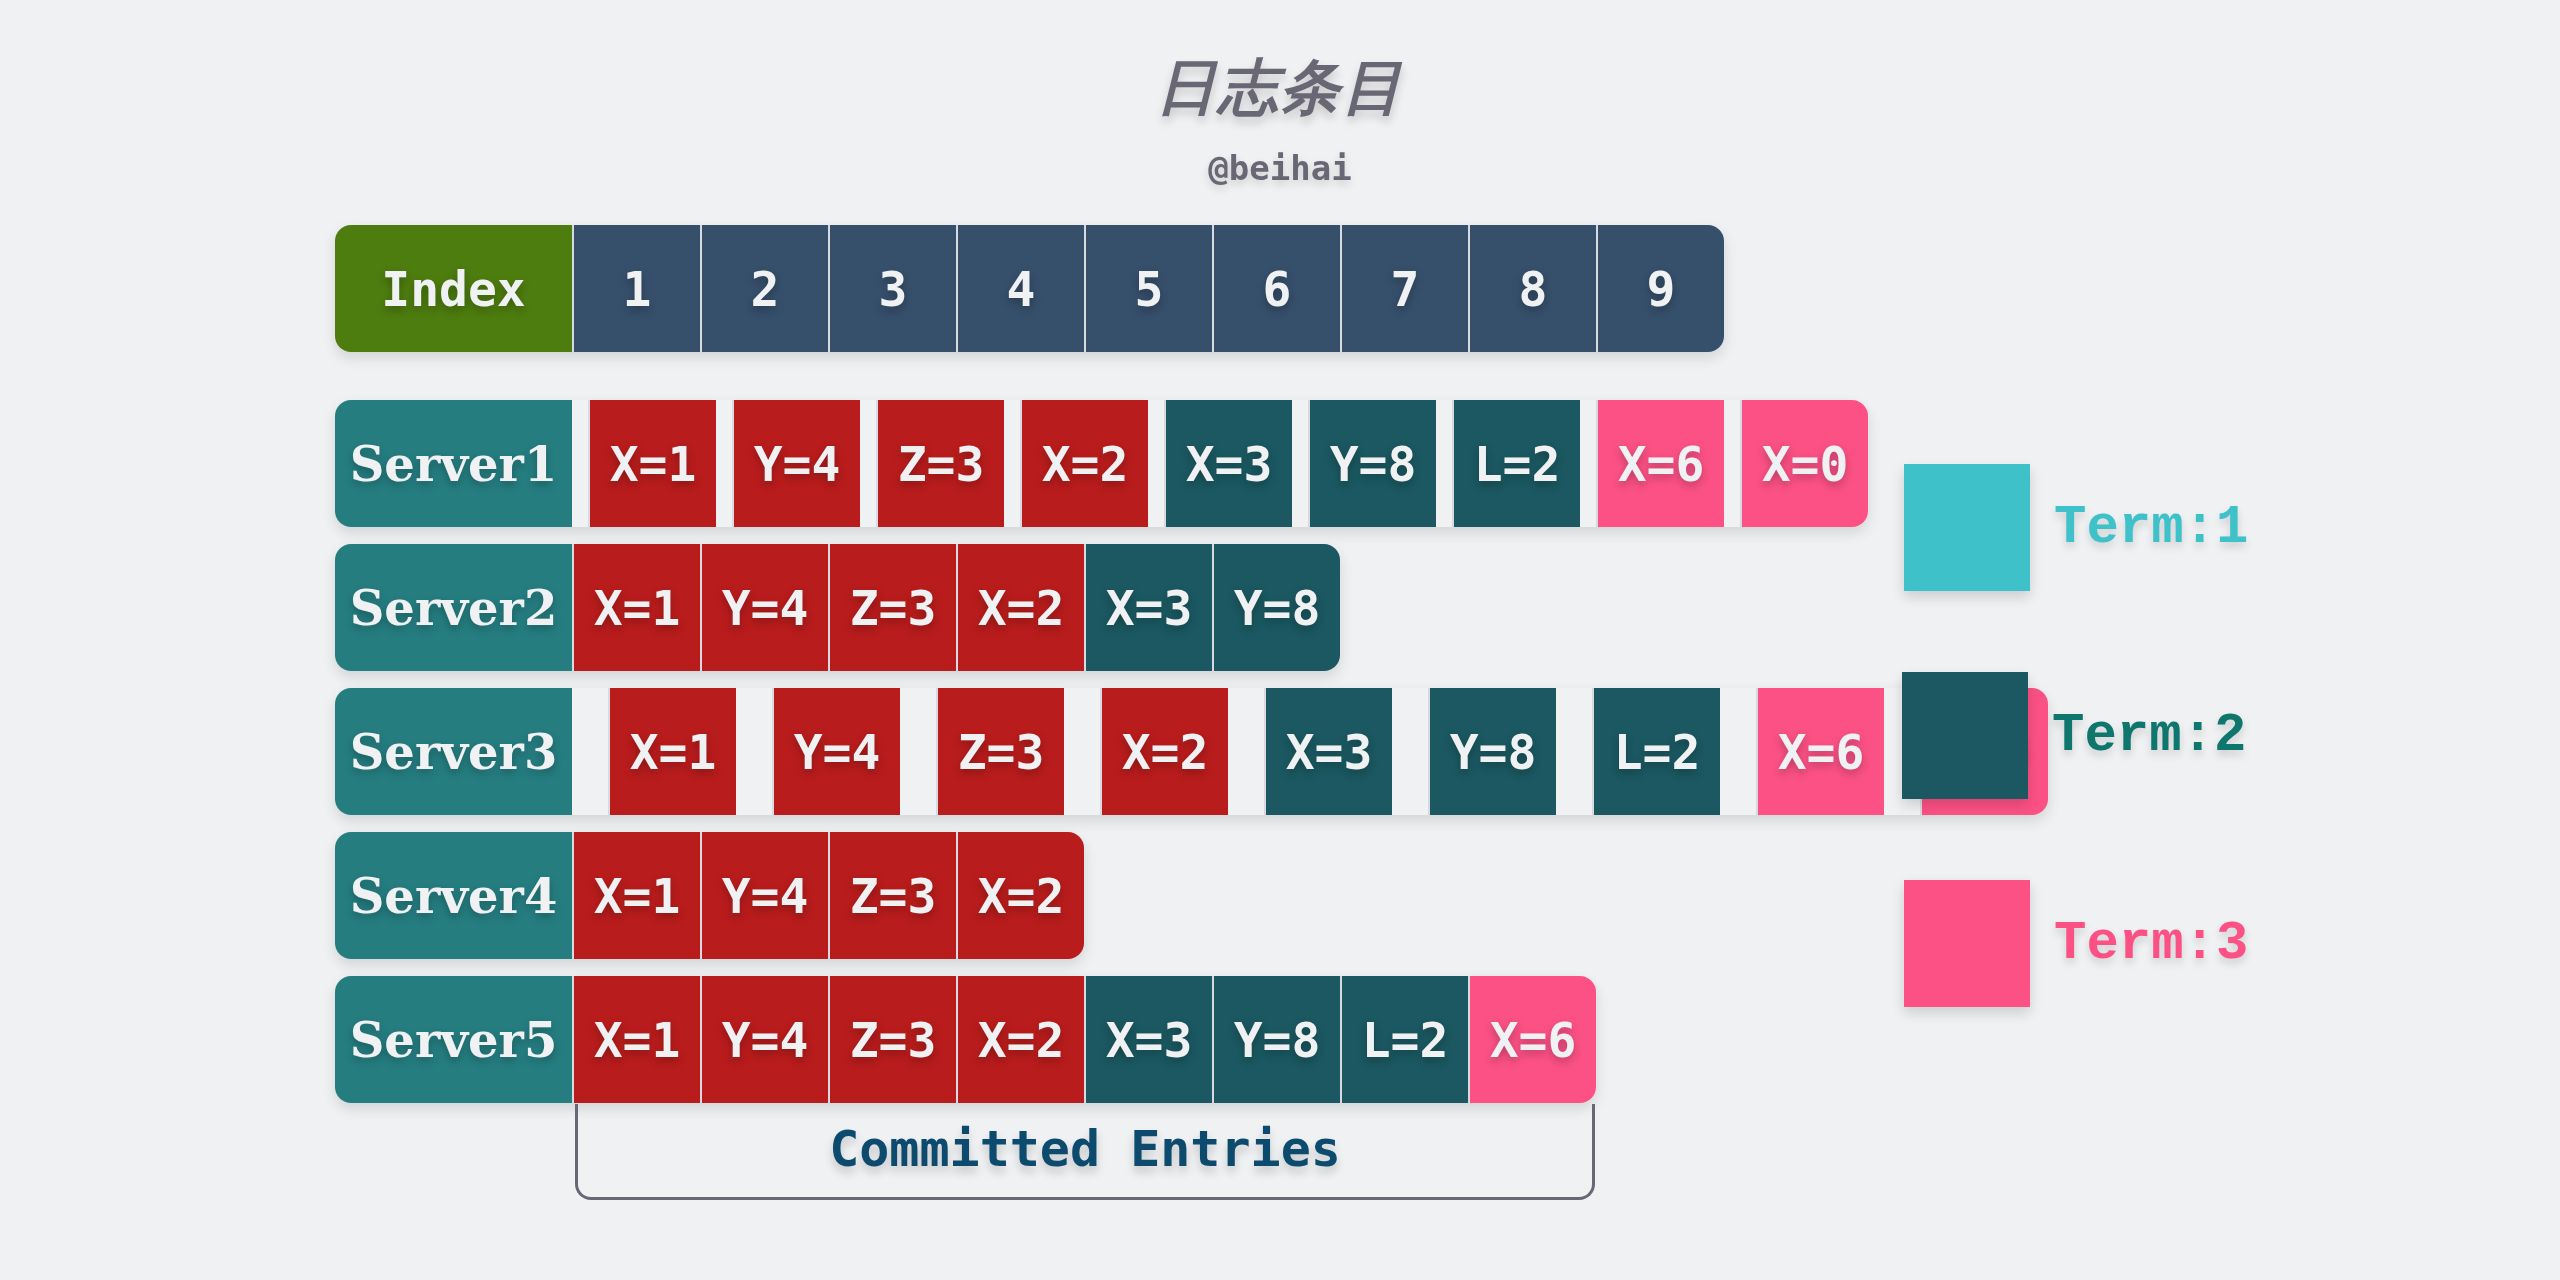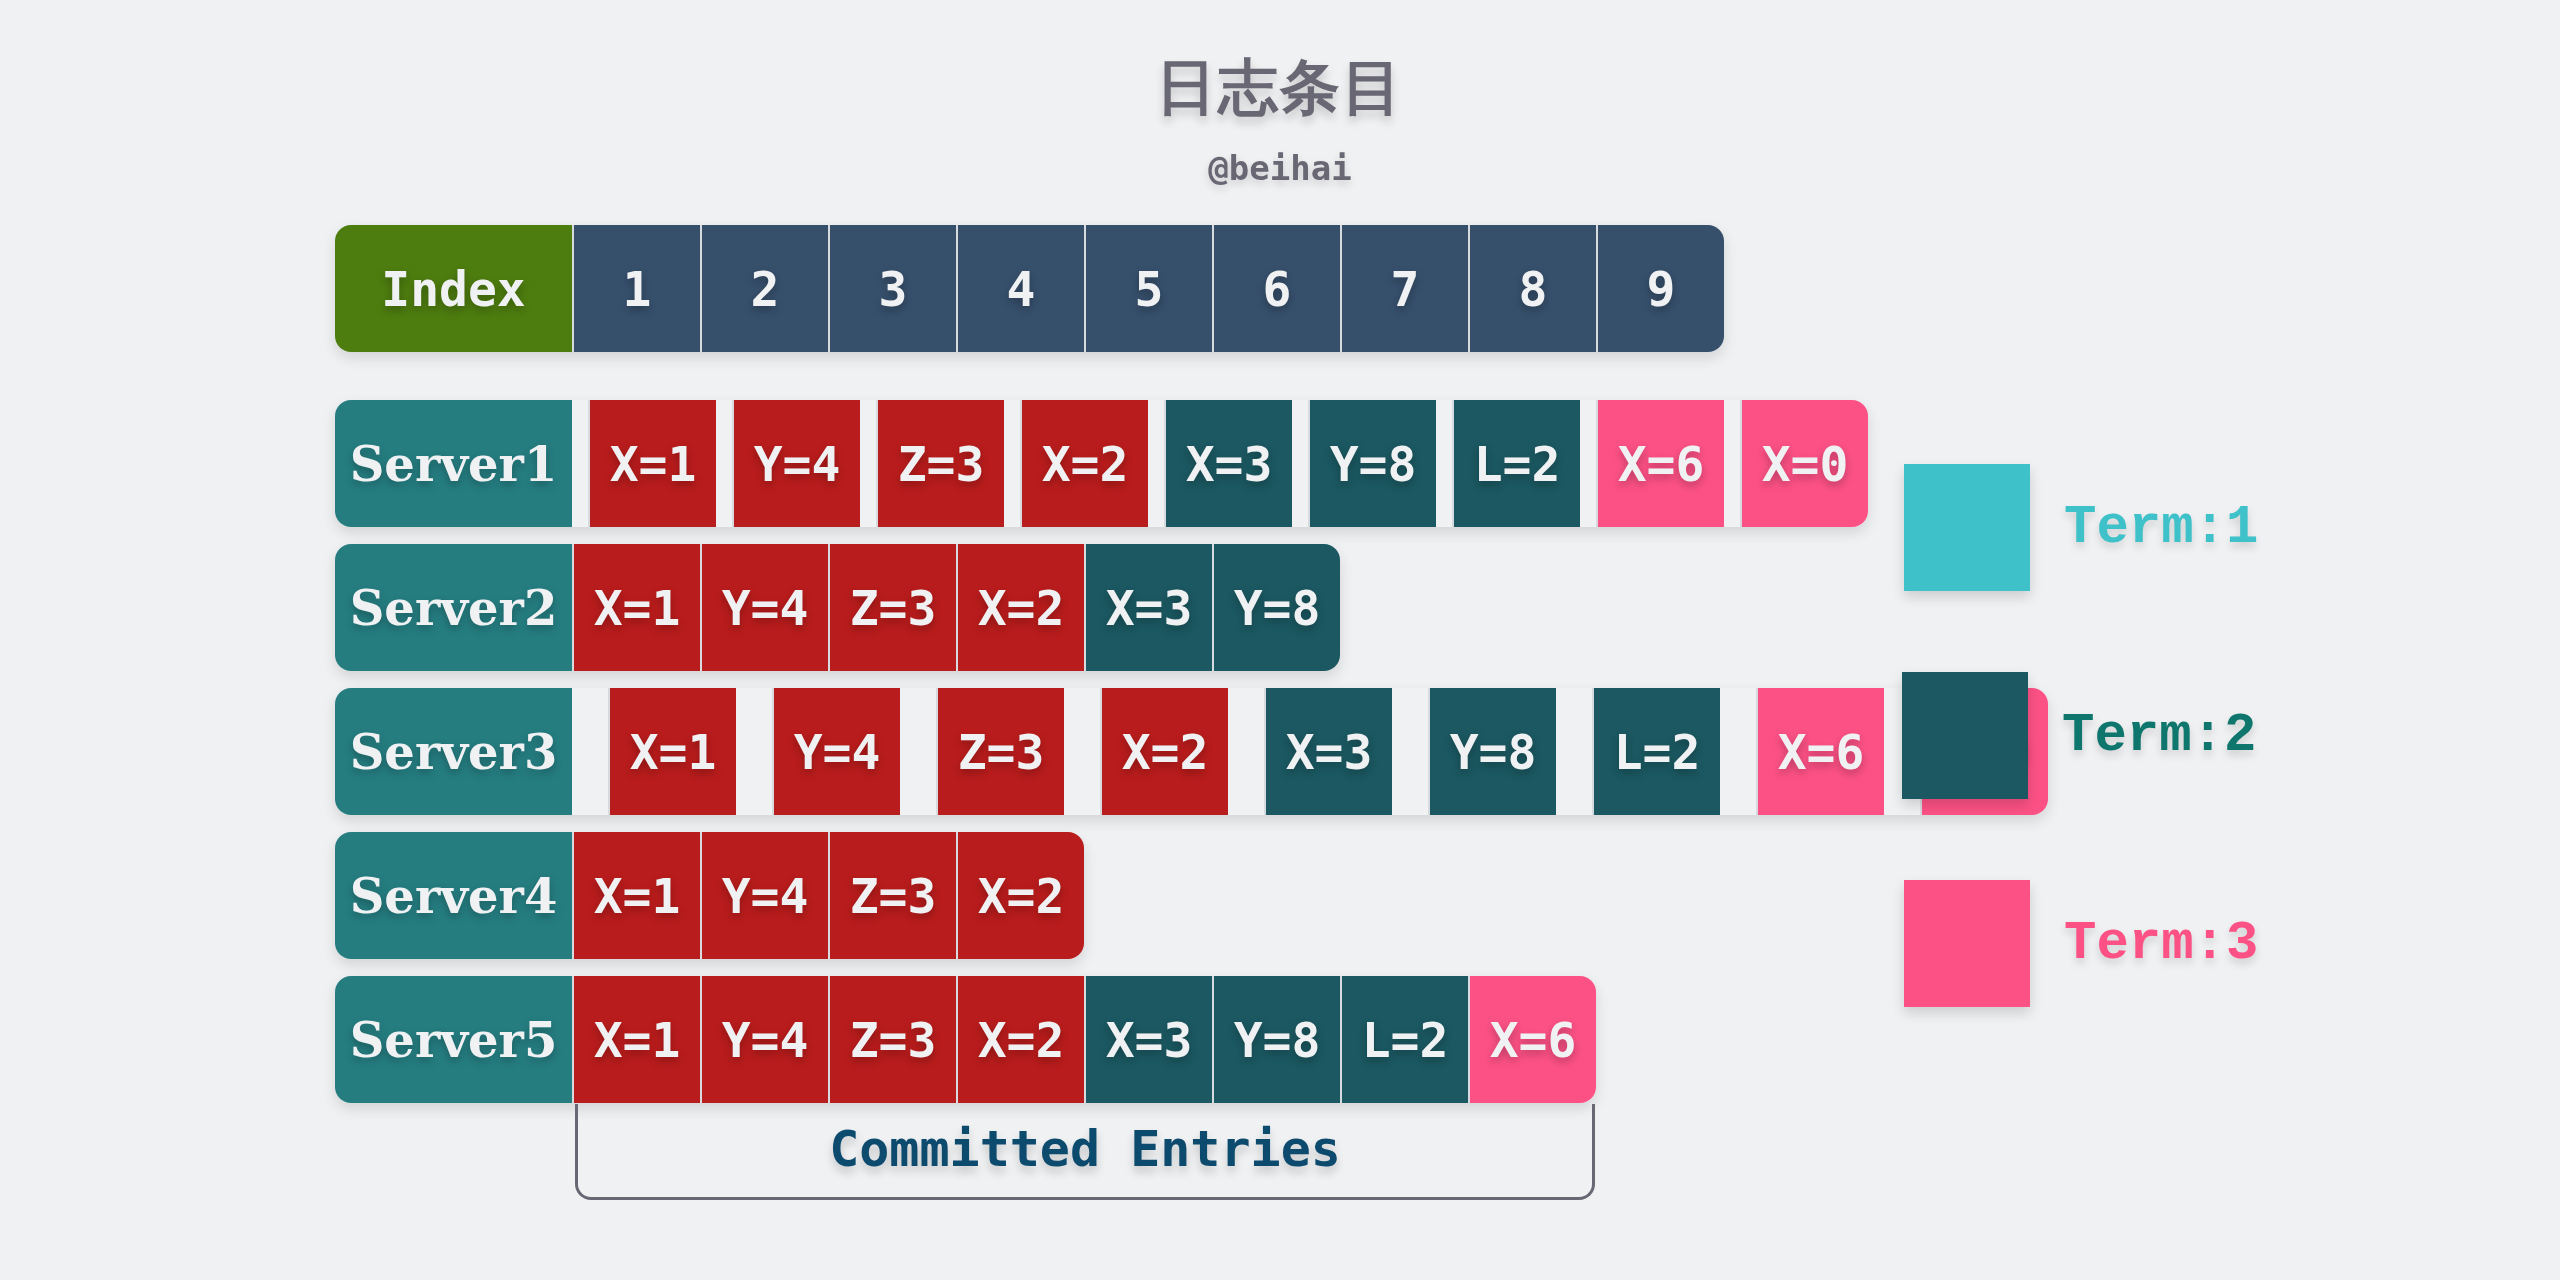--- a/index.html
+++ b/index.html
@@ -2,21 +2,21 @@
 <html><head>
 <meta charset="utf-8">
 <style>
   html, body { margin:0; padding:0; }
   body {
     width:2560px; height:1280px; background:#f0f1f3; position:relative; overflow:hidden;
     font-family:"DejaVu Sans Mono", monospace;
   }
   .title {
     position:absolute; left:0; width:2560px; top:48px; text-align:center;
-    font-family:"DejaVu Sans", sans-serif; font-weight:bold; 
+    font-family:"DejaVu Sans", sans-serif; font-weight:bold; font-style:italic;
     font-size:60px; color:#6a6774; letter-spacing:2px;
     text-shadow:0 6px 10px rgba(0,0,0,0.18);
   }
   .subtitle {
     position:absolute; left:0; width:2560px; top:148px; text-align:center;
     font-family:"DejaVu Sans Mono", monospace; font-weight:bold;
     font-size:34px; color:#6a6774;
     text-shadow:0 4px 8px rgba(0,0,0,0.15);
   }
   .row {
@@ -47,21 +47,21 @@
     display:flex; align-items:center; justify-content:center;
   }
   .bracket-label {
     font-family:"DejaVu Sans Mono", monospace; font-weight:bold; font-size:50px;
     color:#0c4a6e; text-shadow:0 6px 10px rgba(0,0,0,0.18); margin-top:-4px;
   }
 
   .legend-item { position:absolute; left:1904px; height:127px; display:flex; align-items:center; }
   .legend-swatch { width:126px; height:127px; box-shadow:0 6px 12px rgba(0,0,0,0.15); }
   .legend-label {
-    margin-left:34px; font-family:"Liberation Mono", monospace; font-weight:bold;
+    margin-left:24px; font-family:"Liberation Mono", monospace; font-weight:bold;
     font-size:54px; text-shadow:0 5px 8px rgba(0,0,0,0.15);
   }
 </style>
 </head>
 <body>
 
 <div class="title">日志条目</div>
 <div class="subtitle">@beihai</div>
 
 <div class="row" style="top:225px;">

